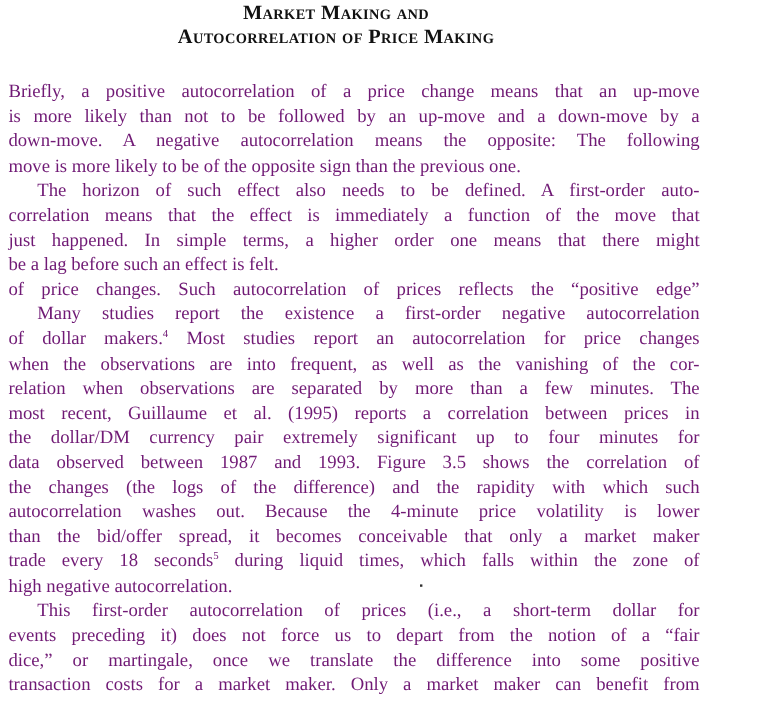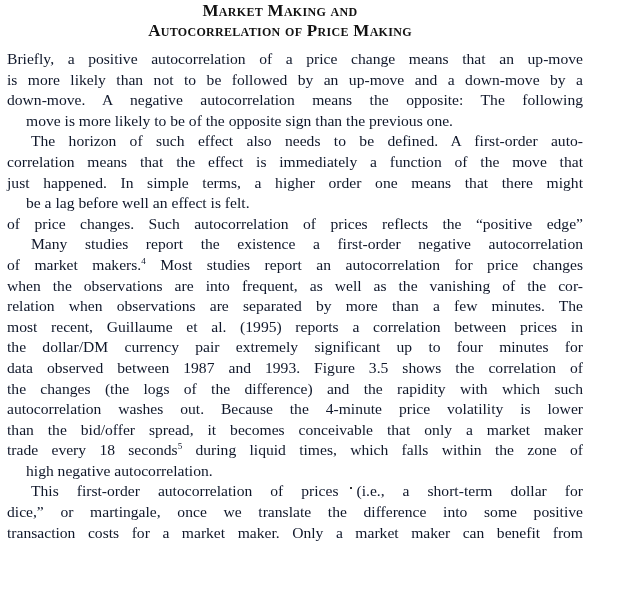--- a/index.html
+++ b/index.html
@@ -5,26 +5,26 @@
   html, body { margin: 0; padding: 0; background: #ffffff; }
   body { width: 640px; height: 595px; overflow: hidden; position: relative; color: #111; }
   .page { position: absolute; left: 0; top: 0; width: 640px; height: 565px; }
   .title {
     font-family: "Liberation Serif", "DejaVu Serif", serif;
     font-weight: bold; text-align: center; font-variant: small-caps;
     font-size: 17px; line-height: 20px; letter-spacing: 0.3px;
     position: absolute; left: 0; width: 560px; top: 1px;
   }
   .body-text {
-    position: absolute; left: 7px; top: 49px; width: 576px;
+    position: absolute; left: 7px; top: 67px; width: 576px;
     font-family: "Liberation Serif", "DejaVu Serif", serif;
-    font-size: 15.6px; line-height: 20.6px; color: #0f172a;
+    font-size: 15.6px; line-height: 20.6px; color: #701a75;
   }
   .line { white-space: nowrap; display: block; text-align-last: justify; text-align: justify; }
-  .line.last { text-align-last: left; margin-left: 19px; }
+  .line.last { text-align-last: left; }
   .indent { padding-left: 24px; }
   sup { font-size: 9px; line-height: 0; vertical-align: 6px; }
   .dot { position: absolute; left: 350px; top: 487px; width: 2px; height: 2px; background: #333; }
 </style>
 </head>
 <body>
 
 <div class="page">
   <div class="title">
     <div>Market Making and</div>
@@ -37,40 +37,41 @@
       <span class="line">Briefly, a positive autocorrelation of a price change means that an up-move</span>
       <span class="line">is more likely than not to be followed by an up-move and a down-move by a</span>
       <span class="line">down-move. A negative autocorrelation means the opposite: The following</span>
       <span class="line last">move is more likely to be of the opposite sign than the previous one.</span>
     </div>
 
     <div>
       <span class="line indent">The horizon of such effect also needs to be defined. A first-order auto-</span>
       <span class="line">correlation means that the effect is immediately a function of the move that</span>
       <span class="line">just happened. In simple terms, a higher order one means that there might</span>
-      <span class="line last">be a lag before well an effect is felt.</span>
+      <span class="line last">be a lag before such an effect is felt.</span>
     </div>
 
     <div>
       <span class="line">of price changes. Such autocorrelation of prices reflects the “positive edge”</span>
       <span class="line indent">Many studies report the existence a first-order negative autocorrelation</span>
-      <span class="line"><span>of market makers.</span><sup>4</sup> <span>Most studies report an autocorrelation for price changes</span></span>
+      <span class="line"><span>of dollar makers.</span><sup>4</sup> <span>Most studies report an autocorrelation for price changes</span></span>
       <span class="line">when the observations are into frequent, as well as the vanishing of the cor-</span>
       <span class="line">relation when observations are separated by more than a few minutes. The</span>
       <span class="line">most recent, Guillaume et al. (1995) reports a correlation between prices in</span>
       <span class="line">the dollar/DM currency pair extremely significant up to four minutes for</span>
       <span class="line">data observed between 1987 and 1993. Figure 3.5 shows the correlation of</span>
       <span class="line">the changes (the logs of the difference) and the rapidity with which such</span>
       <span class="line">autocorrelation washes out. Because the 4-minute price volatility is lower</span>
       <span class="line">than the bid/offer spread, it becomes conceivable that only a market maker</span>
       <span class="line"><span>trade every 18 seconds</span><sup>5</sup> <span>during liquid times, which falls within the zone of</span></span>
       <span class="line last">high negative autocorrelation.</span>
     </div>
 
     <div>
       <span class="line indent">This first-order autocorrelation of prices (i.e., a short-term dollar for</span>
+      <span class="line">events preceding it) does not force us to depart from the notion of a “fair</span>
       <span class="line">dice,” or martingale, once we translate the difference into some positive</span>
       <span class="line">transaction costs for a market maker. Only a market maker can benefit from</span>
 
     </div>
   </div>
   <div class="dot"></div>
 </div>
 
 </body></html>

